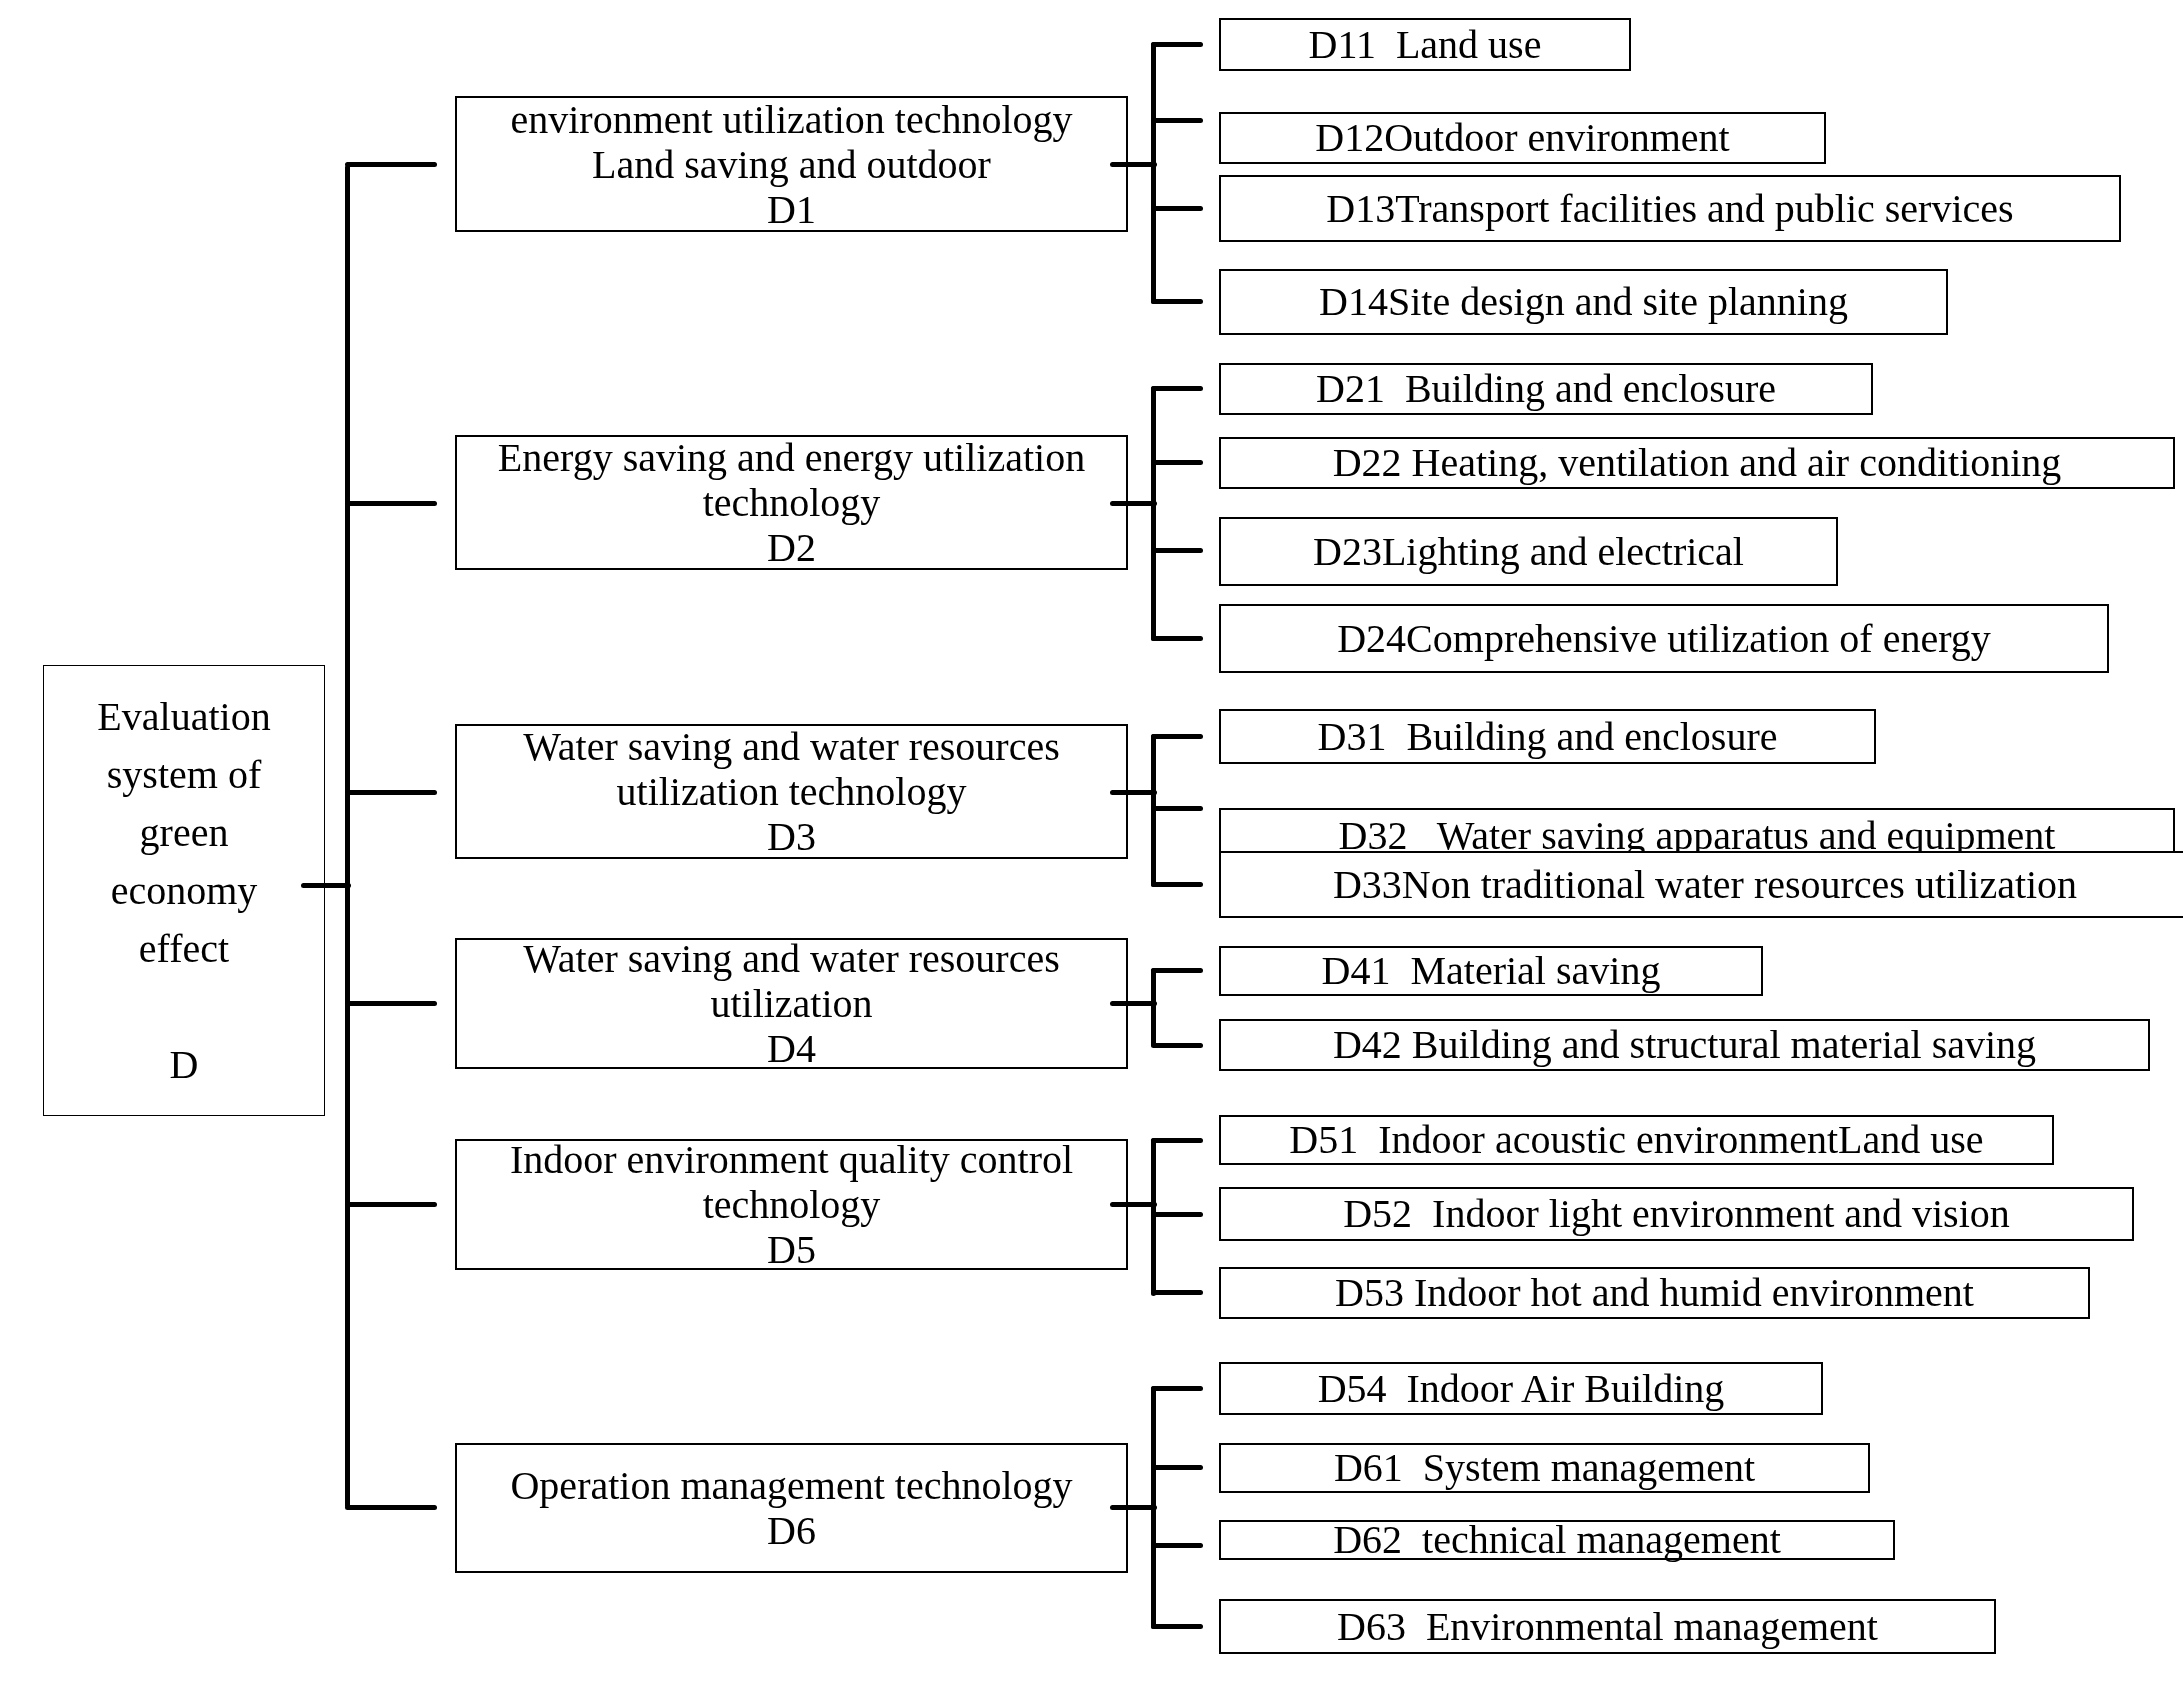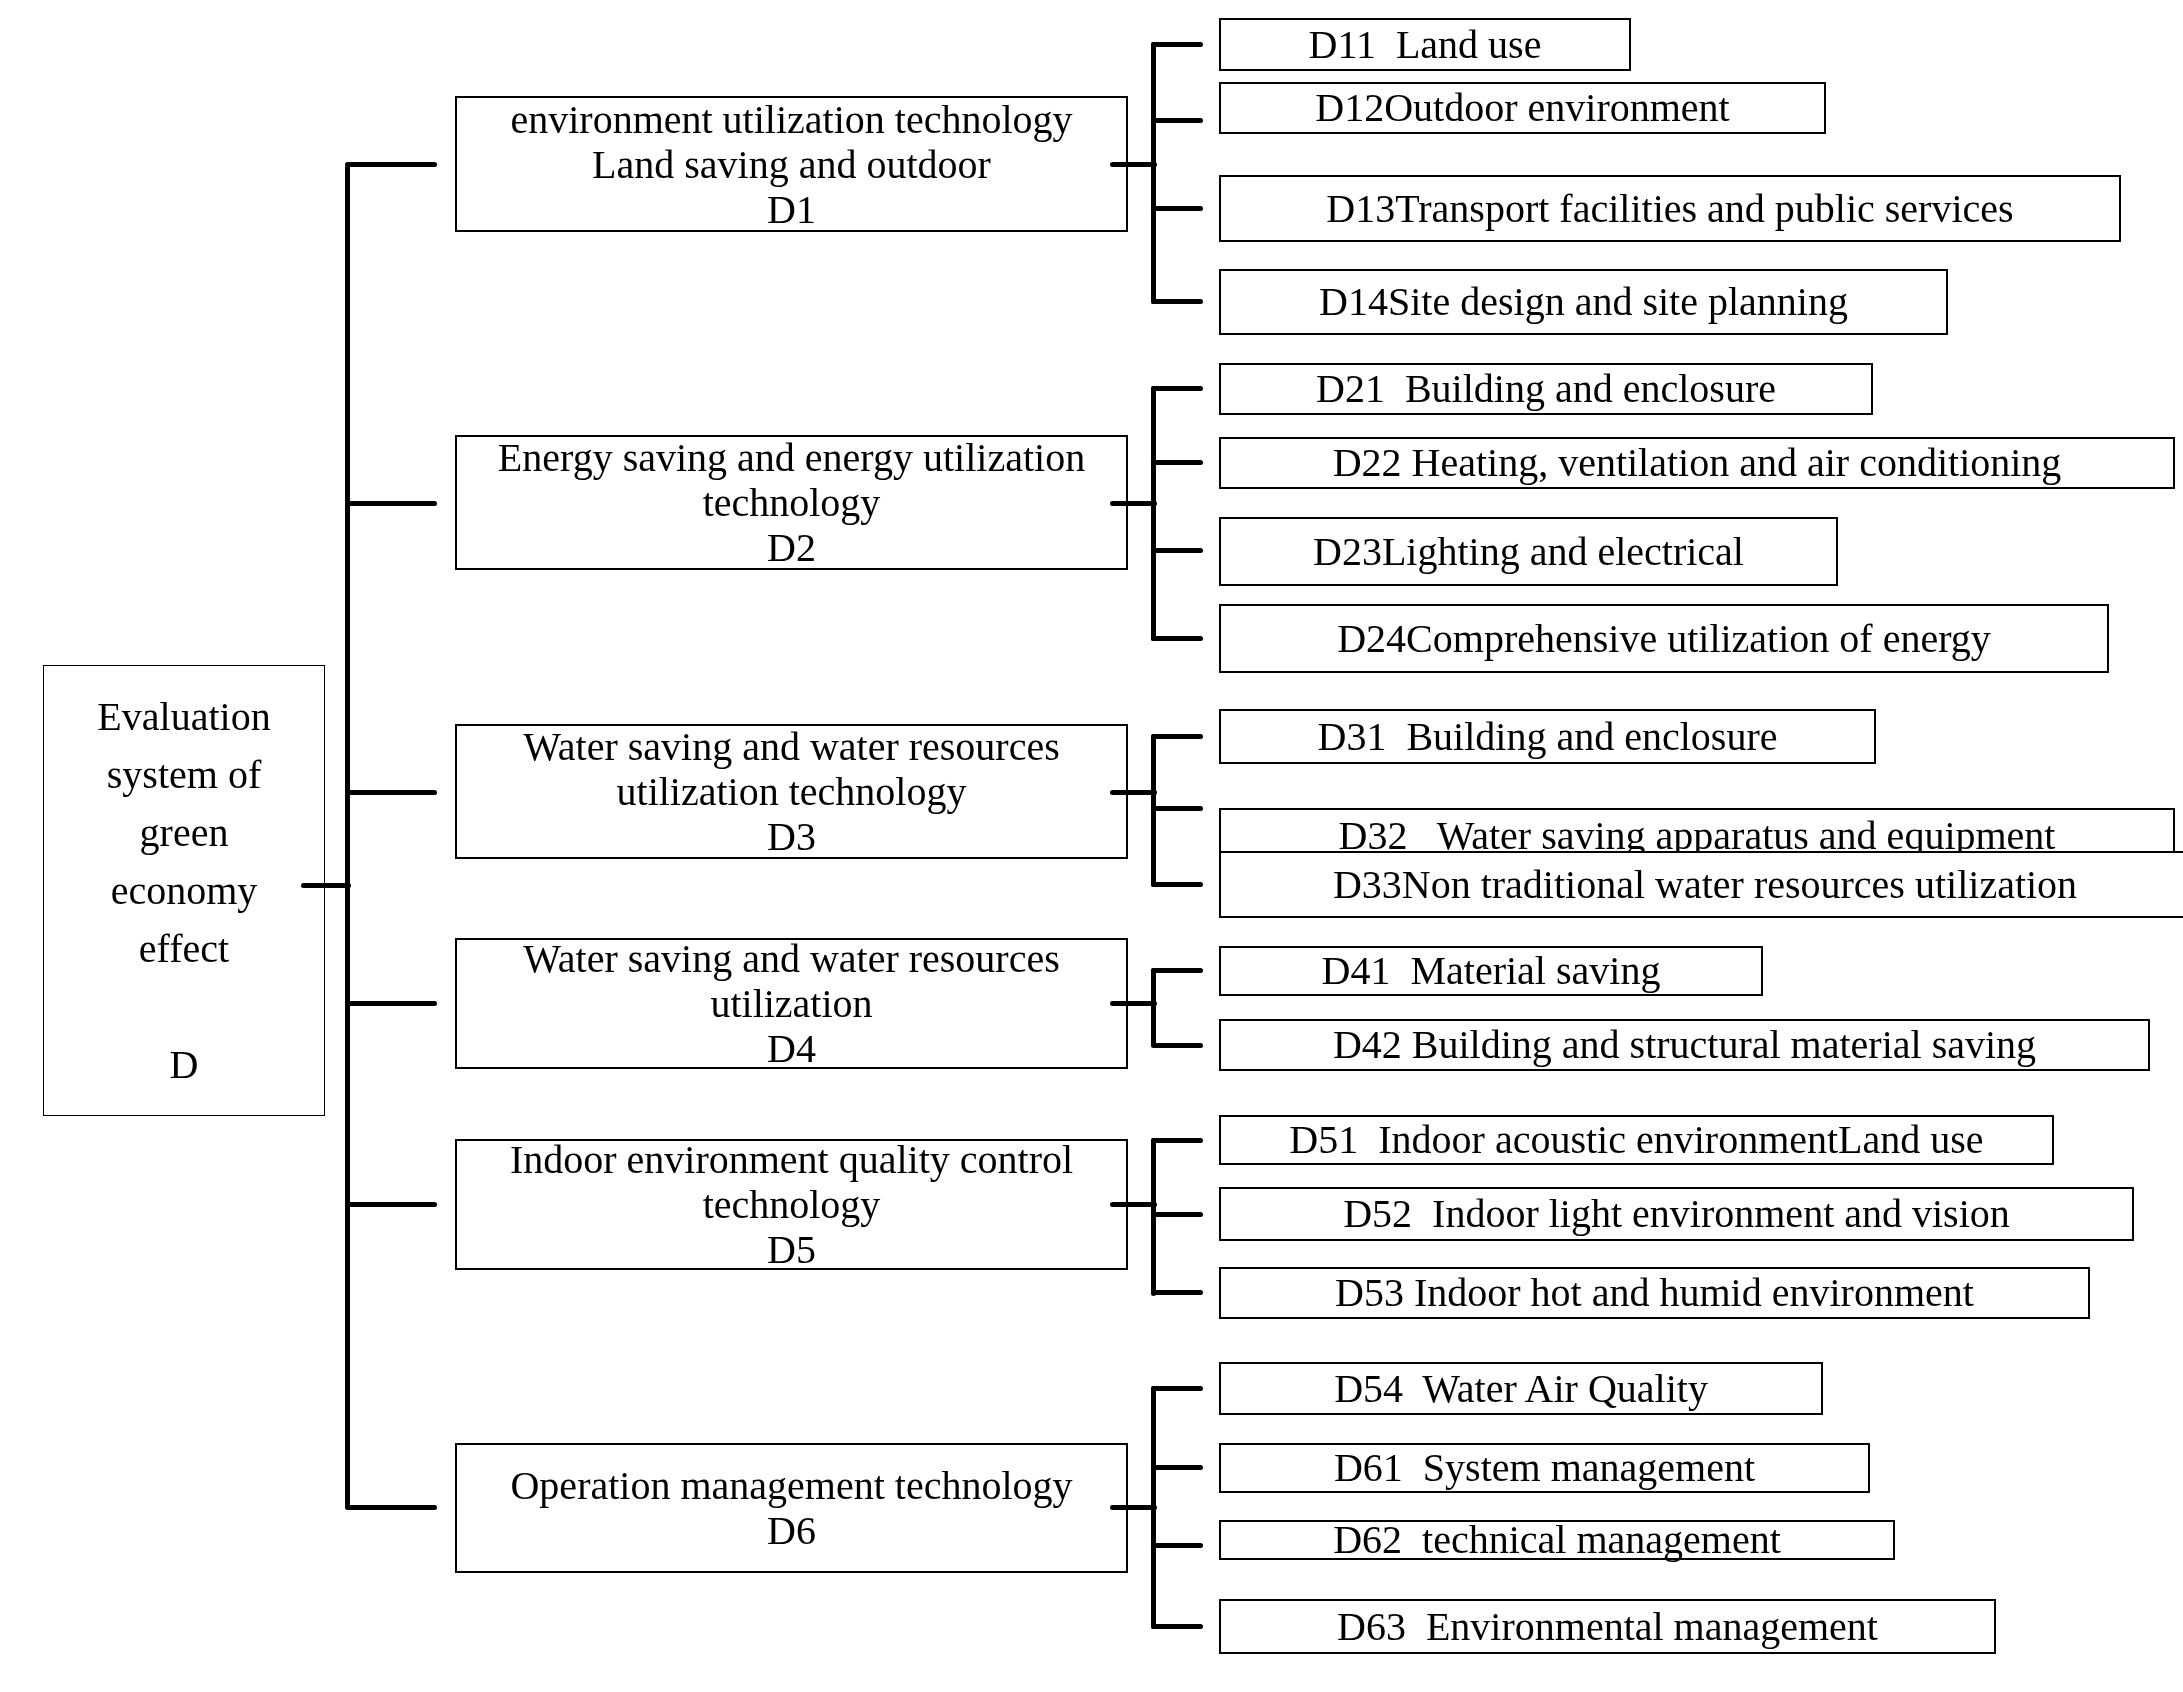--- a/index.html
+++ b/index.html
@@ -136,21 +136,21 @@
   <div class="conn" style="left:1151px; top:1212px; width:52px; height:5px;"></div>
   <div class="conn" style="left:1151px; top:1290px; width:52px; height:5px;"></div>
   <div class="conn" style="left:1151px; top:1386px; width:52px; height:5px;"></div>
   <div class="conn" style="left:1151px; top:1465px; width:52px; height:5px;"></div>
   <div class="conn" style="left:1151px; top:1543px; width:52px; height:5px;"></div>
   <div class="conn" style="left:1151px; top:1624px; width:52px; height:5px;"></div>
 
   <div class="node leaf" style="left:1201px; top:18px; width:412px; height:53px;">
     <div class="leaf-label">D11  Land use</div>
   </div>
-  <div class="node leaf" style="left:1201px; top:82px; width:607px; height:52px;">
+  <div class="node leaf" style="left:1201px; top:112px; width:607px; height:52px;">
     <div class="leaf-label">D12Outdoor environment</div>
   </div>
   <div class="node leaf" style="left:1201px; top:175px; width:902px; height:67px;">
     <div class="leaf-label">D13Transport facilities and public services</div>
   </div>
   <div class="node leaf" style="left:1201px; top:269px; width:729px; height:66px;">
     <div class="leaf-label">D14Site design and site planning</div>
   </div>
 
   <div class="node leaf" style="left:1201px; top:363px; width:654px; height:52px;">
@@ -187,21 +187,21 @@
     <div class="leaf-label">D51  Indoor acoustic environmentLand use</div>
   </div>
   <div class="node leaf" style="left:1201px; top:1187px; width:915px; height:54px;">
     <div class="leaf-label">D52  Indoor light environment and vision</div>
   </div>
   <div class="node leaf" style="left:1201px; top:1267px; width:871px; height:52px;">
     <div class="leaf-label">D53 Indoor hot and humid environment</div>
   </div>
 
   <div class="node leaf" style="left:1201px; top:1362px; width:604px; height:53px;">
-    <div class="leaf-label">D54  Water Air Quality</div>
+    <div class="leaf-label">D54  Indoor Air Building</div>
   </div>
   <div class="node leaf" style="left:1201px; top:1443px; width:651px; height:50px;">
     <div class="leaf-label">D61  System management</div>
   </div>
   <div class="node leaf" style="left:1201px; top:1520px; width:676px; height:40px;">
     <div class="leaf-label">D62  technical management</div>
   </div>
   <div class="node leaf" style="left:1201px; top:1599px; width:777px; height:55px;">
     <div class="leaf-label">D63  Environmental management</div>
   </div>

